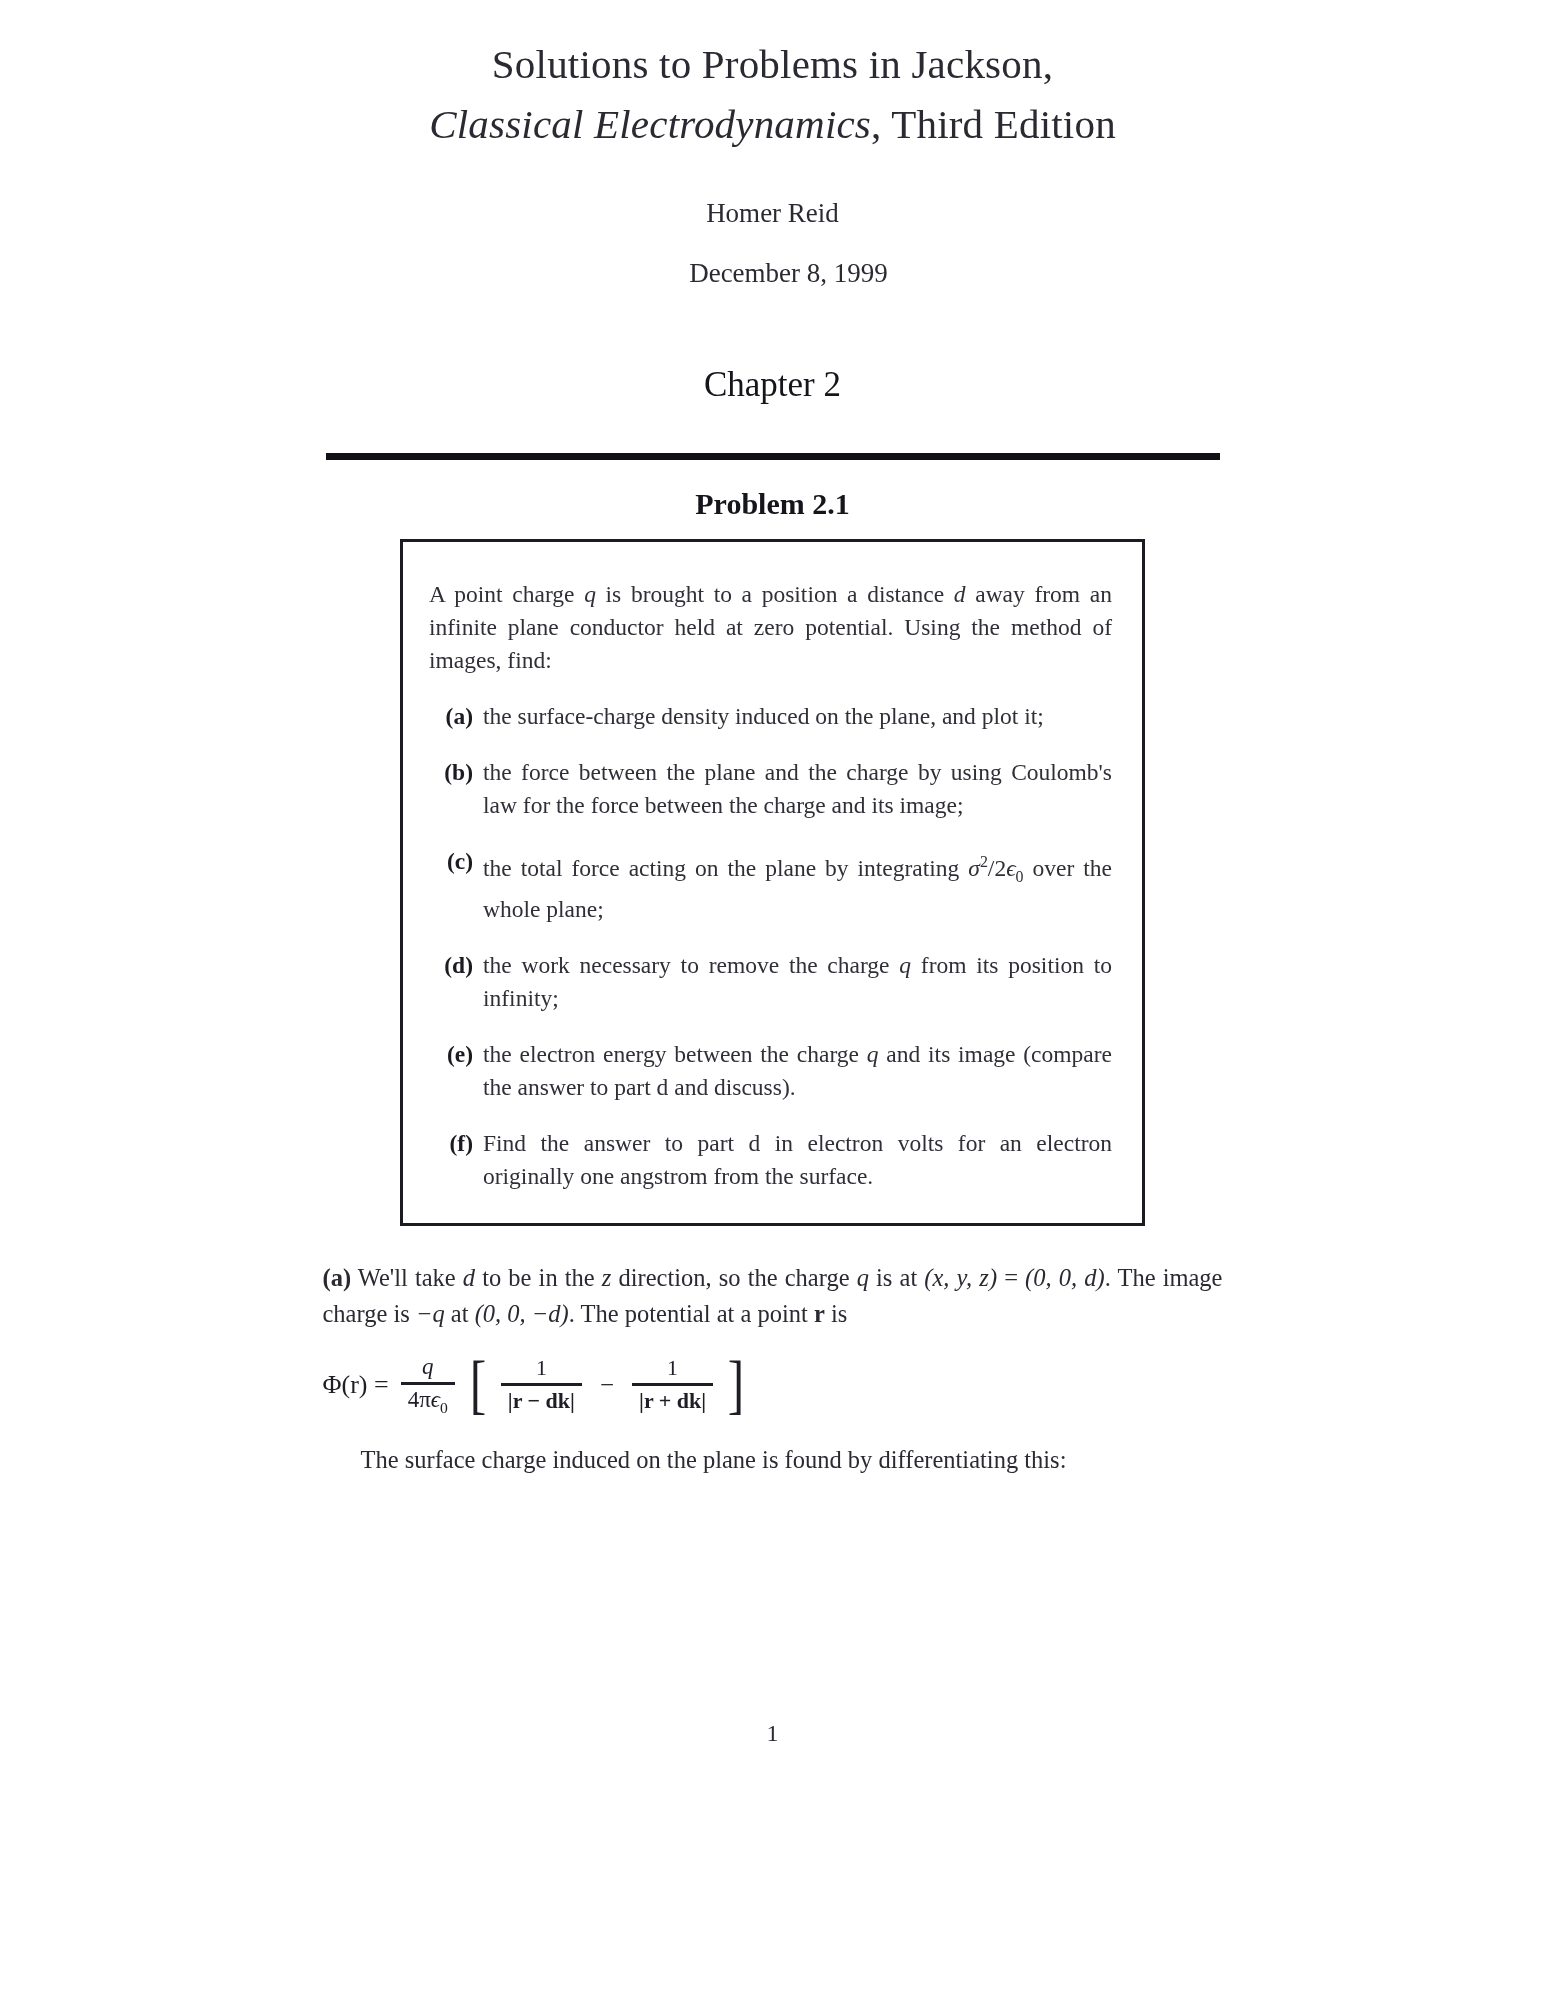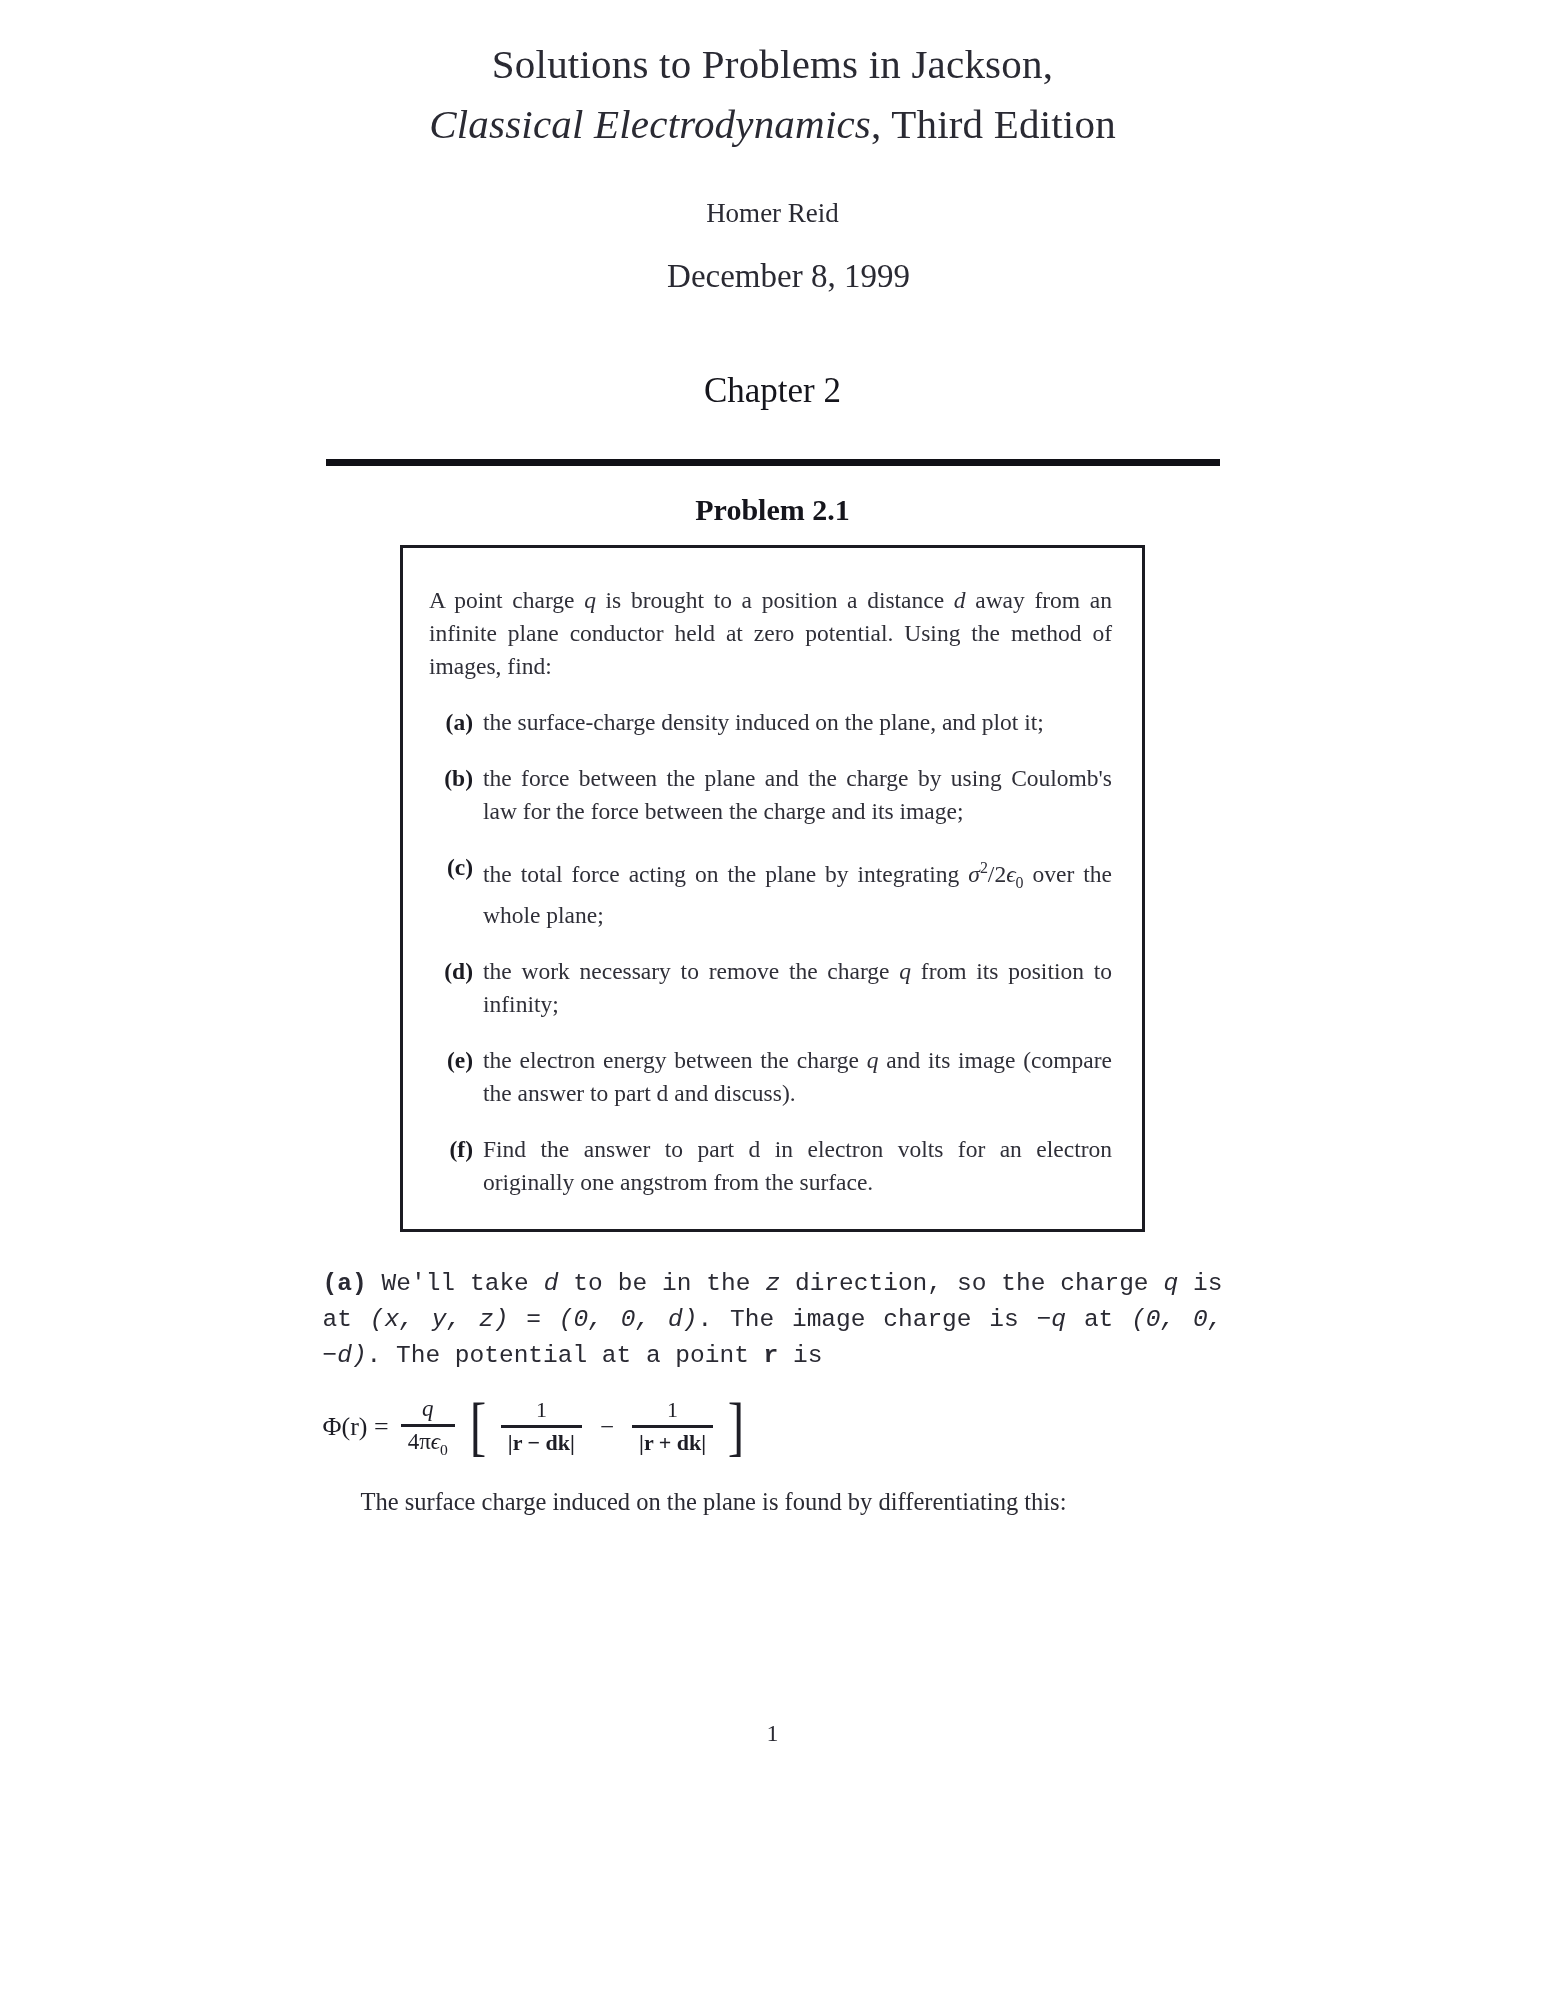--- a/index.html
+++ b/index.html
@@ -37,21 +37,21 @@
     font-style: italic;
   }
   .author {
     text-align: center;
     font-size: 27px;
     margin-top: 44px;
     color: #2a2a33;
   }
   .date {
     text-align: center;
-    font-size: 33px;
+    font-size: 27px;
     margin-top: 29px;
     color: #2a2a33;
     padding-left: 32px;
   }
   
   .chapter {
     text-align: center;
     font-size: 35px;
     font-weight: normal;
     margin-top: 76px;
@@ -114,21 +114,20 @@
   sup.num { font-size: 0.68em; vertical-align: super; }
   sub.num { font-size: 0.68em; vertical-align: sub; }
   
   .solution {
     width: 900px;
     margin: 34px auto 8px auto;
     font-size: 24.5px;
     line-height: 36px;
     text-align: justify;
     color: #2a2a33;
-    font-family: Liberation Mono, monospace;
   }
   .solution .lead { font-weight: bold; }
   .eq-wrap {
     width: 900px;
     margin: 22px auto 0 auto;
     display: flex;
     align-items: center;
     font-size: 25px;
     color: #1e1e26;
   }

